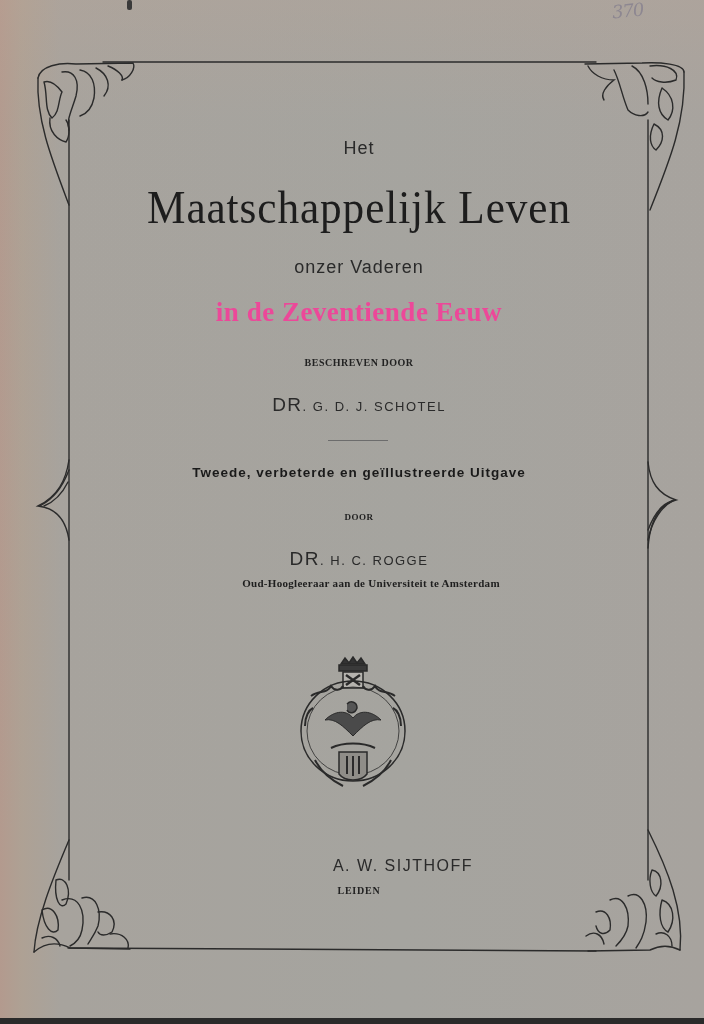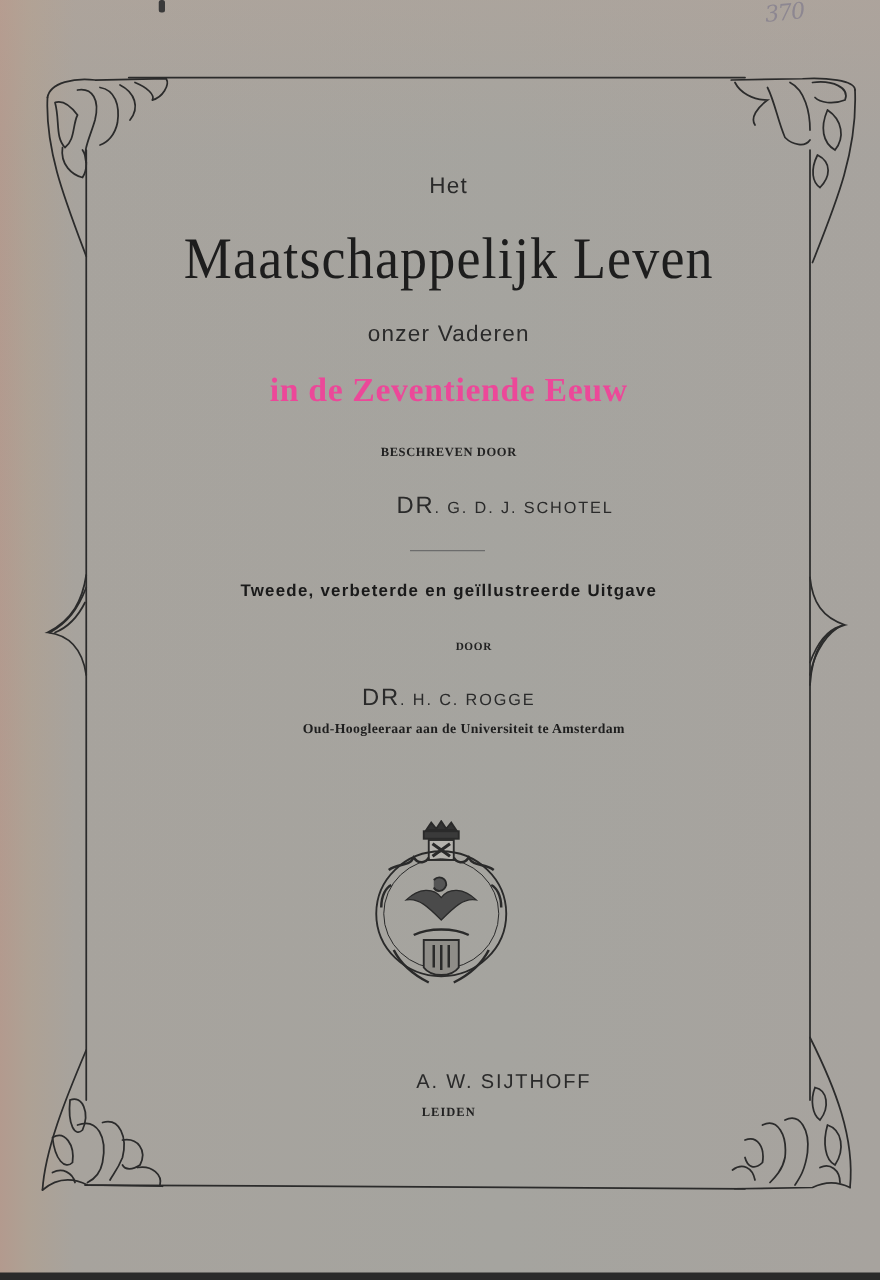--- a/index.html
+++ b/index.html
@@ -23,25 +23,25 @@
   }
   .frame-svg { position: absolute; left: 0; top: 0; }
   .content {
     position: absolute; left: 70px; width: 578px; text-align: center; color: #1e1e1e;
   }
   .t-het { top: 138px; font-family: "Liberation Sans", sans-serif; font-size: 18px; letter-spacing: 1px; color: #2a2a2a; }
   .t-main { top: 180px; font-family: "Liberation Serif", serif; font-size: 47px; letter-spacing: 1px; color: #1d1d1d; transform: scaleX(0.92); }
   .t-onzer { top: 257px; font-family: "Liberation Sans", sans-serif; font-size: 18px; letter-spacing: 1px; color: #2a2a2a; }
   .t-zev { top: 297px; font-family: "Liberation Serif", serif; font-size: 27px; font-weight: bold; letter-spacing: 0.5px; color: #ec4899; }
   .t-beschr { top: 357px; font-family: "Liberation Serif", serif; font-size: 10px; font-weight: bold; letter-spacing: 0.5px; color: #222; }
-  .t-schotel { top: 394px; font-family: "Liberation Sans", sans-serif; font-size: 19px; letter-spacing: 1.5px; color: #2a2a2a; padding-left: 45px; }
+  .t-schotel { top: 394px; font-family: "Liberation Sans", sans-serif; font-size: 19px; letter-spacing: 1.5px; color: #2a2a2a; }
   .small-caps-r { font-size: 13px; }
   .rule { position: absolute; left: 328px; top: 440px; width: 60px; height: 1px; background: #6c6c6c; }
   .t-tweede { top: 465px; font-family: "Liberation Sans", sans-serif; font-size: 13.5px; font-weight: bold; letter-spacing: 1px; color: #1a1a1a; text-align: center; }
-  .t-door { top: 512px; font-family: "Liberation Serif", serif; font-size: 9px; font-weight: bold; letter-spacing: 0.5px; color: #222; padding-left: 20px; }
+  .t-door { top: 512px; font-family: "Liberation Serif", serif; font-size: 9px; font-weight: bold; letter-spacing: 0.5px; color: #222; }
   .t-rogge { top: 548px; font-family: "Liberation Sans", sans-serif; font-size: 19px; letter-spacing: 1.5px; color: #2a2a2a; }
   .t-oud { top: 577px; font-family: "Liberation Serif", serif; font-size: 11px; font-weight: bold; letter-spacing: 0.3px; color: #1e1e1e; margin-left: 12px; }
   .emblem { position: absolute; left: 291px; top: 656px; width: 124px; height: 140px; }
   .t-pub { top: 857px; font-family: "Liberation Sans", sans-serif; font-size: 16px; letter-spacing: 1.5px; color: #2a2a2a; padding-left: 44px; }
   .t-city { top: 885px; font-family: "Liberation Serif", serif; font-size: 10px; font-weight: bold; letter-spacing: 0.8px; color: #222; }
 </style>
 </head>
 <body>
 
 <div class="page-tint"></div>

